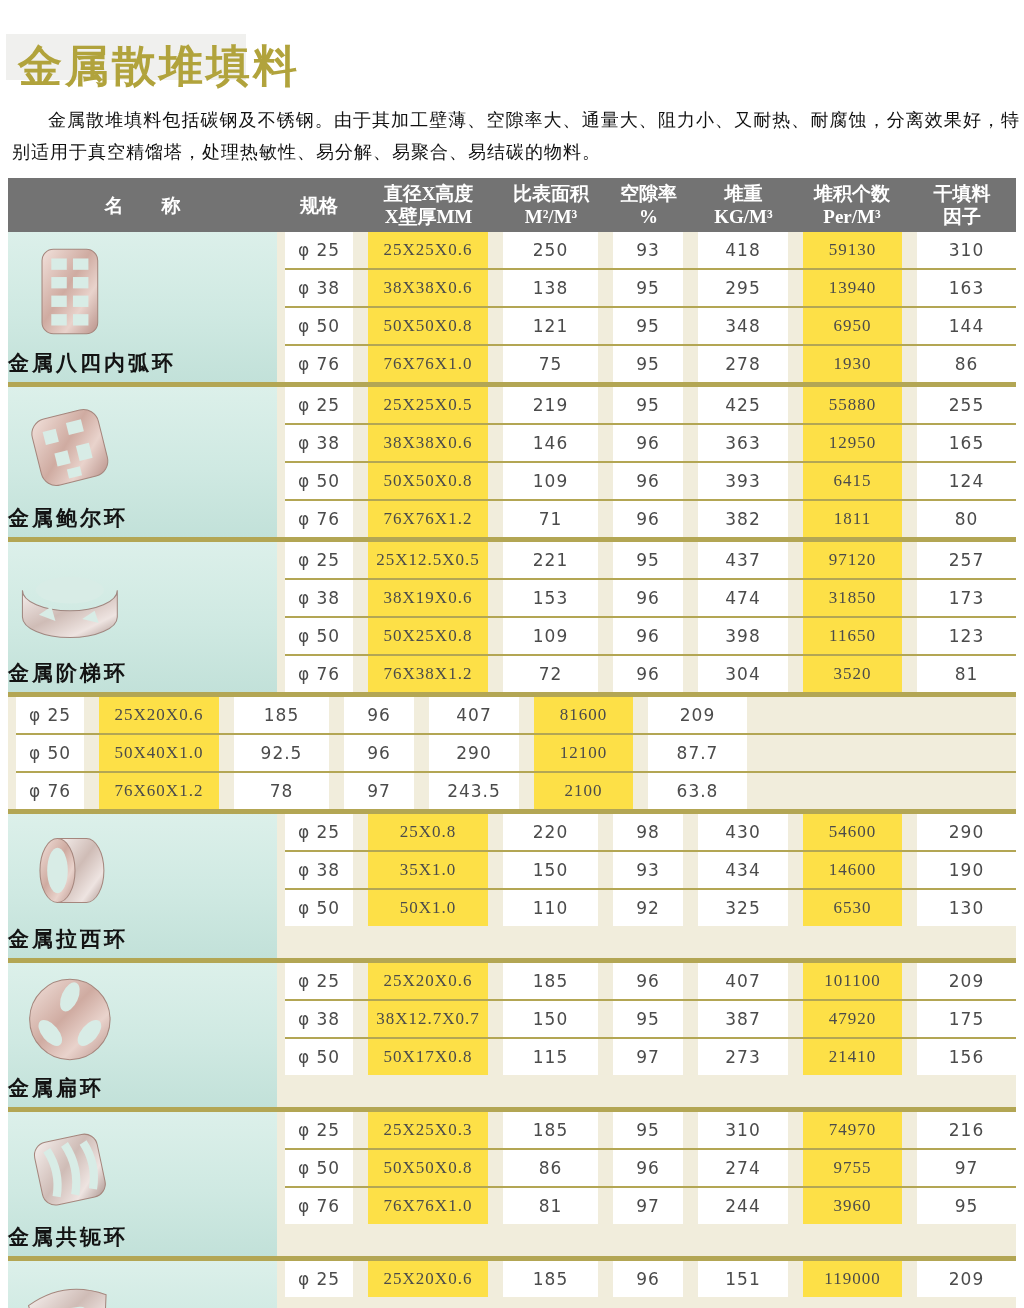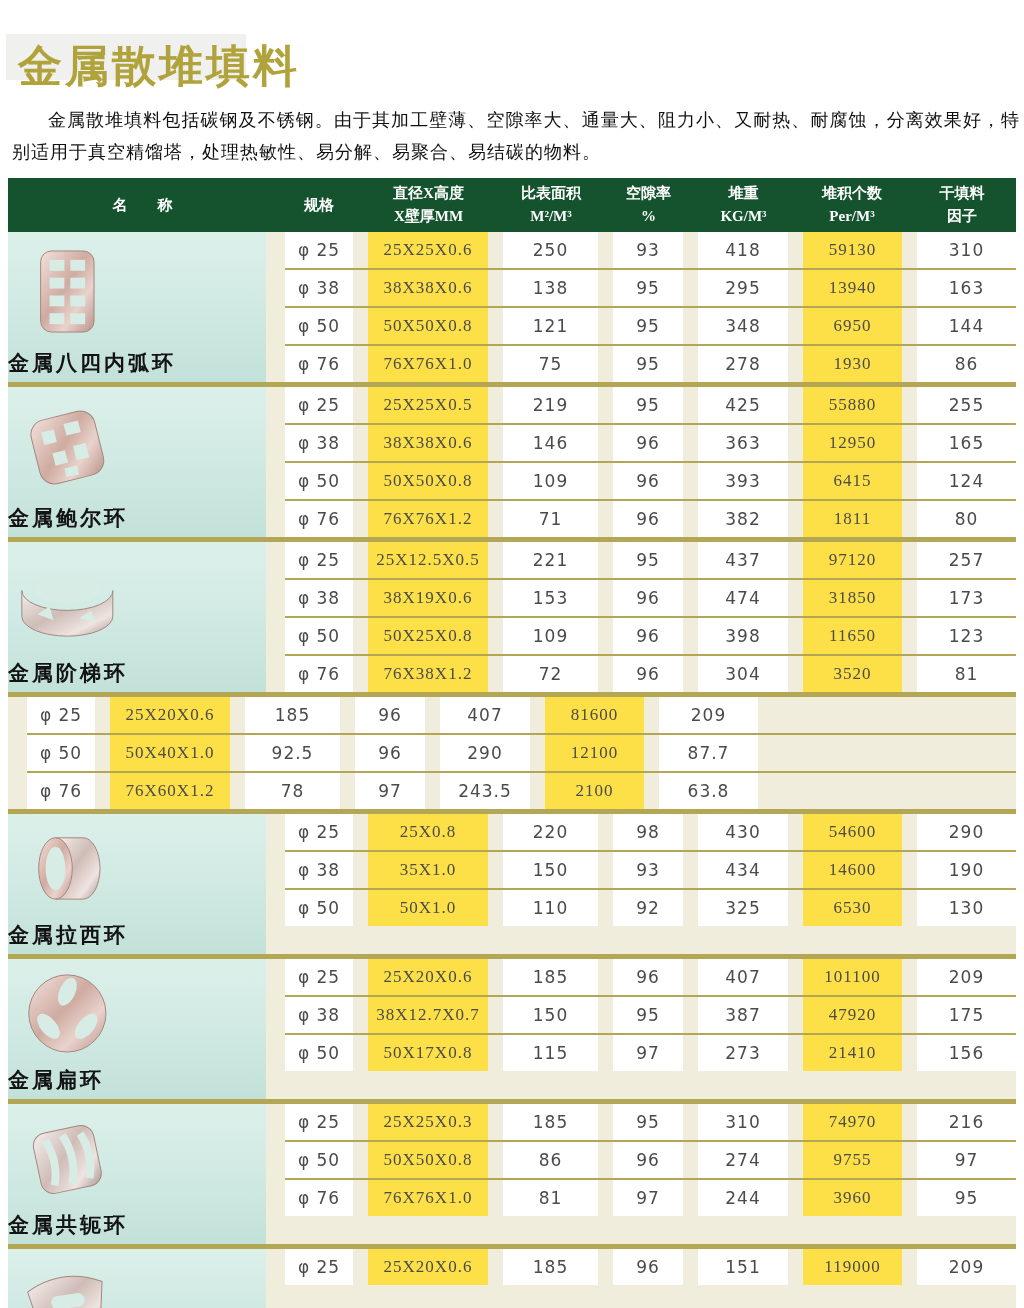--- a/index.html
+++ b/index.html
@@ -6,30 +6,30 @@
   .page{position:relative;width:1024px;height:1308px;background:#ffffff;overflow:hidden;margin:0 auto;
         font-family:"Liberation Sans",sans-serif;}
   .title-band{position:absolute;top:34px;left:6px;width:240px;height:46px;background:#f0f0ee;}
   .page-title{margin:0;padding:3px 0 0 12px;font-family:"Liberation Serif",serif;font-weight:bold;
         font-size:44px;color:#b1a33c;letter-spacing:3px;white-space:nowrap;}
   .intro{position:absolute;top:100px;left:8px;width:1008px;margin:4px;
         font-size:18px;line-height:32px;color:#111;letter-spacing:1px;
         text-indent:2em;text-align:justify;font-family:"Liberation Serif",serif;}
   .ptable{position:absolute;top:178px;left:8px;width:1008px;}
   .thead{display:grid;grid-template-columns:269px 84px 135px 110px 85px 105px 112px 108px;
-        background:#14532d;color:#fff;height:54px;align-items:center;text-align:center;
-        font-family:"Liberation Serif",serif;font-weight:bold;font-size:15px;line-height:23px;}
+        background:#737373;color:#fff;height:54px;align-items:center;text-align:center;
+        font-family:"Liberation Serif",serif;font-weight:bold;font-size:19px;line-height:23px;}
   .group{display:flex;}
   .name-cell{width:269px;background:linear-gradient(180deg,#dcf0ea 0%,#cfe9e2 55%,#c2e1d9 100%);
         display:flex;flex-direction:column;align-items:flex-start;justify-content:flex-end;
         padding-bottom:5px;box-sizing:border-box;}
   .name-cell svg{flex:1;min-height:0;width:46%;margin:6px 0 2px 0;}
   .pname{font-family:"Liberation Serif",serif;font-weight:bold;font-size:21px;color:#131313;
         letter-spacing:3px;white-space:nowrap;}
-  .rows{flex:1;background:#f1eddc;padding-left:19px;display:flex;flex-direction:column;}
+  .rows{flex:1;background:#f1eddc;padding-left:8px;display:flex;flex-direction:column;}
   .row{display:grid;grid-template-columns:68px 120px 95px 70px 90px 99px 99px;column-gap:15px;height:36px;}
   .cell{background:#ffffff;display:flex;align-items:center;justify-content:center;
         font-family:"DejaVu Sans",sans-serif;font-size:17px;color:#4b4b4b;letter-spacing:1px;white-space:nowrap;}
   .cell.tint{background:#fde047;font-family:Liberation Serif, serif;}
   .rowsep{height:2px;background:#b3a654;}
   .group-sep{height:5px;background:#b3a654;}
   .watermark{position:absolute;left:388px;top:458px;font-weight:bold;font-size:24px;
         color:#7ed3d6;opacity:.7;letter-spacing:3px;text-shadow:0 0 3px #ffffff;pointer-events:none;}
 </style>
 </head>

